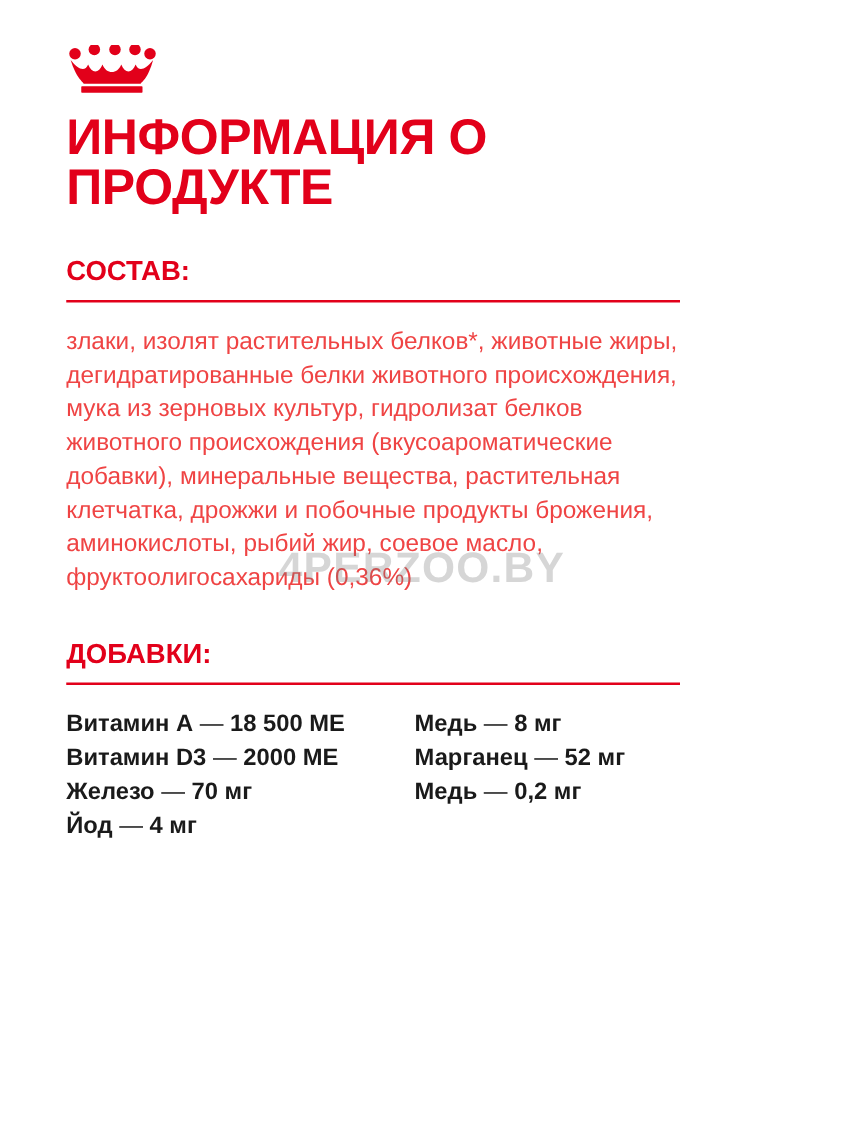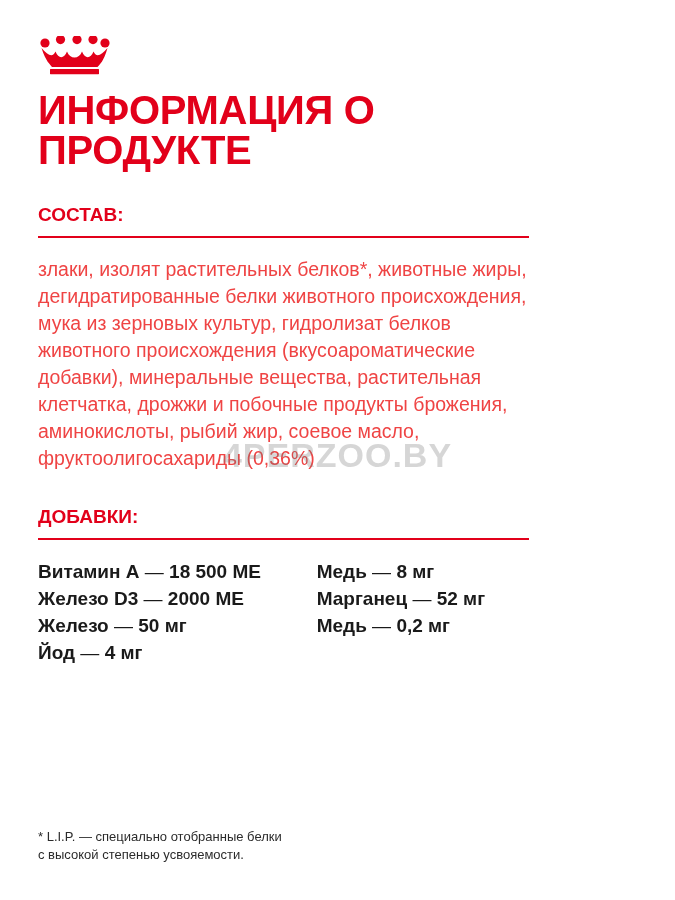--- a/index.html
+++ b/index.html
@@ -11,21 +11,21 @@
     height: 900px;
     background: #ffffff;
     font-family: "Liberation Sans", sans-serif;
     color: #1a1a1a;
     position: relative;
     overflow: hidden;
   }
 
   .page {
     position: absolute;
-    left: 0; top: 0;
+    left: 15px; top: 0;
     width: 569px;
     height: 900px;
     box-sizing: border-box;
     padding: 36px 40px 0 38px;
   }
 
   
   .crown-wrap {
     width: 72px;
     height: 40px;
@@ -39,21 +39,21 @@
     line-height: 1.0;
     font-weight: bold;
     color: #e2001a;
     letter-spacing: -0.3px;
     margin: 0 0 34px 0;
     font-family: "Liberation Sans", sans-serif;
   }
 
   
   .section-heading {
-    font-size: 19px;
+    font-size: 22px;
     font-weight: bold;
     color: #e2001a;
     letter-spacing: 0px;
     margin: 0 0 10px 0;
   }
   .rule {
     border: 0;
     border-top: 2px solid #e2001a;
     margin: 0 0 18px 0;
     width: 100%;
@@ -154,28 +154,28 @@
   <hr class="rule">
 
   <div class="additives">
     <div class="additives-col left">
       <div class="additive-row">
         <span class="nm">Витамин A</span>
         <span class="sep">—</span>
         <span class="vl">18 500 МЕ</span>
       </div>
       <div class="additive-row">
-        <span class="nm">Железо D3</span>
+        <span class="nm">Витамин D3</span>
         <span class="sep">—</span>
         <span class="vl">2000 МЕ</span>
       </div>
       <div class="additive-row">
         <span class="nm">Железо</span>
         <span class="sep">—</span>
-        <span class="vl">50 мг</span>
+        <span class="vl">70 мг</span>
       </div>
       <div class="additive-row">
         <span class="nm">Йод</span>
         <span class="sep">—</span>
         <span class="vl">4 мг</span>
       </div>
     </div>
 
     <div class="additives-col right">
       <div class="additive-row">
@@ -189,22 +189,18 @@
         <span class="vl">52 мг</span>
       </div>
       <div class="additive-row">
         <span class="nm">Медь</span>
         <span class="sep">—</span>
         <span class="vl">0,2 мг</span>
       </div>
     </div>
   </div>
 
-  <div class="footnote">
-    <div>* L.I.P. — специально отобранные белки</div>
-    <div>с высокой степенью усвояемости.</div>
-  </div>
 
 </div>
 
 <div class="watermark">
   <div class="wm-text">4PERZOO.BY</div>
 </div>
 
 </body></html>

